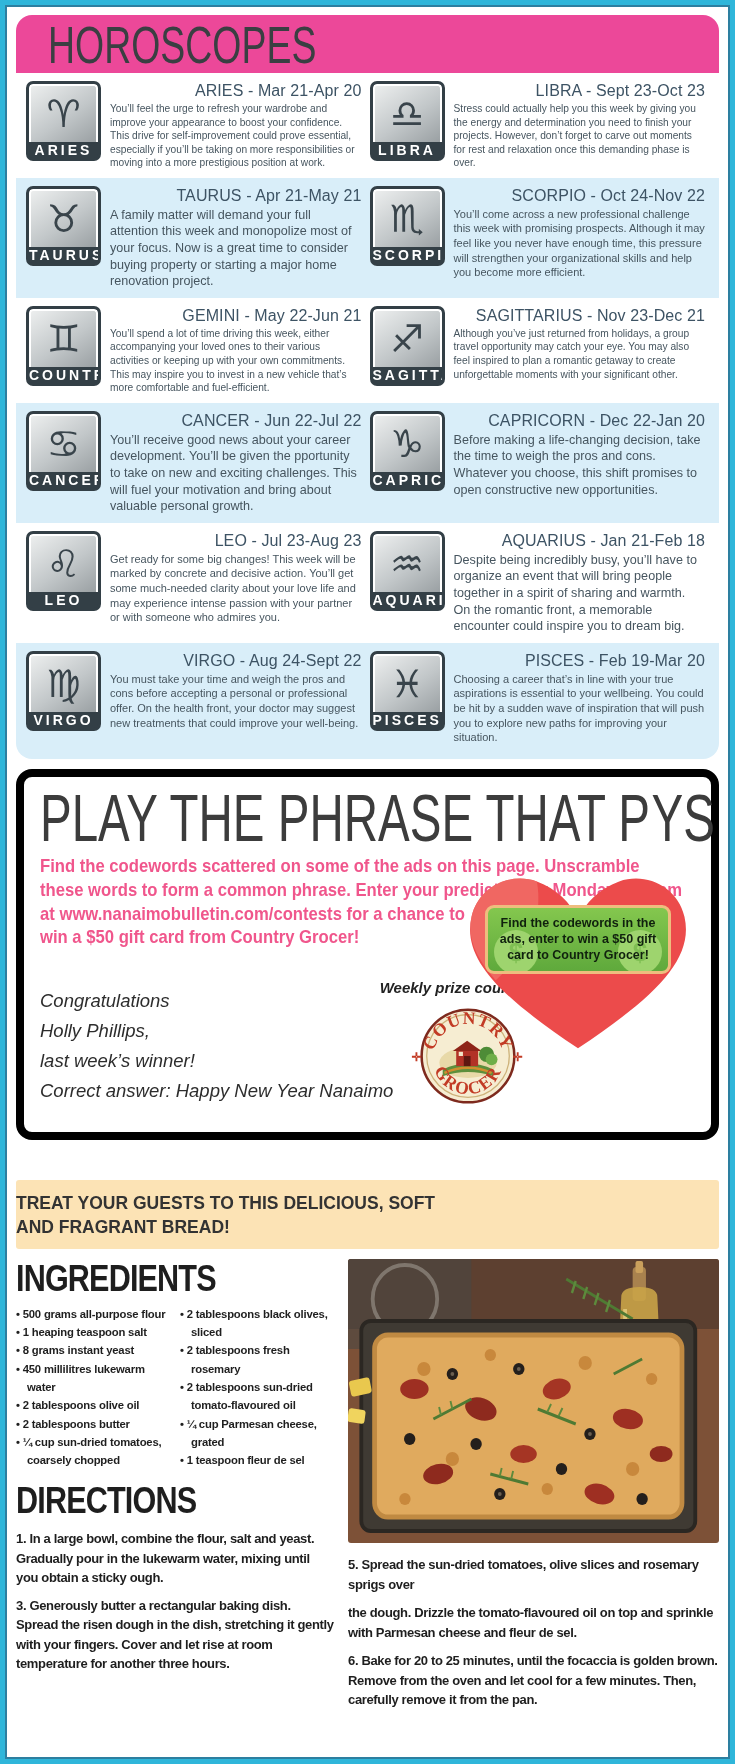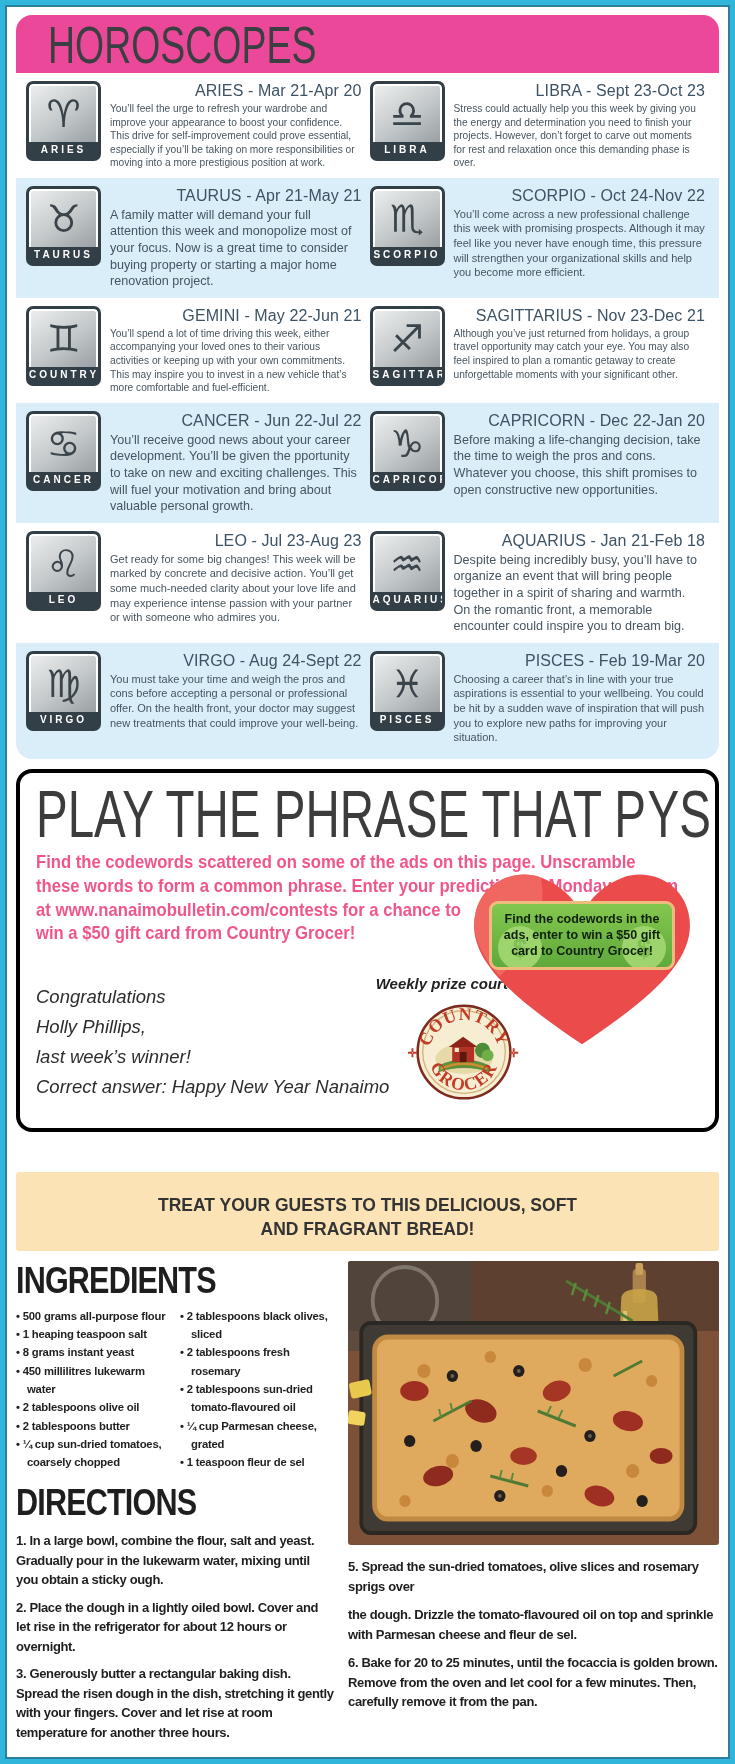--- a/index.html
+++ b/index.html
@@ -17,28 +17,28 @@
   .hz-box { width:100%; }
   .hz-title-band { background:#ec4899; border-radius:16px 16px 0 0; padding:2px 32px 0; height:58px; display:flex; align-items:center; }
   .hz-title { font-size:52px; font-weight:400; color:#3a3f42; letter-spacing:0; line-height:1; }
   .hz-row { display:flex; padding:8px 6px 8px 10px; min-height:94px; background:#fff; }
   .hz-row.alt { background:#d9eef9; }
   .hz-row.last { border-radius:0 0 16px 16px; padding-bottom:14px; }
   .hz-entry { display:flex; width:50%; gap:9px; padding-right:8px; }
   .zicon { width:75px; min-width:75px; height:80px; align-self:flex-start; border-radius:7px; overflow:hidden; border:3px solid #333f46; background:#333f46; }
   .zart { height:58px; background:linear-gradient(145deg,#eceeee 0%,#c2c7c9 55%,#9aa0a3 100%); display:flex; align-items:center; justify-content:center; border:2px solid #fff; border-bottom:none; border-radius:4px 4px 0 0; }
   .zglyph { font-family:"DejaVu Sans", sans-serif; font-size:38px; color:#39444b; line-height:1; }
-  .zname { height:16px; color:#fff; font-size:10px; font-weight:700; letter-spacing:3px; text-align:center; line-height:16px; }
+  .zname { height:16px; color:#fff; font-size:14px; font-weight:700; letter-spacing:3px; text-align:center; line-height:16px; }
   .ztext h3 { font-size:16px; font-weight:400; color:#3d5364; margin:1px 0 2px; letter-spacing:.1px;text-align:right; }
   .ztext p { font-size:10.2px; line-height:1.33; color:#46555f; letter-spacing:0; }
   .sz-large .ztext p { font-size:12.6px; line-height:1.32; }
   .sz-med .ztext p { font-size:11px; line-height:1.33; }
 
   
-  .contest { margin-top:10px; border:4px solid #000000; border-radius:16px; background:#fff; position:relative; padding:8px 16px 16px; min-height:310px; }
+  .contest { margin-top:10px; border:8px solid #000000; border-radius:16px; background:#fff; position:relative; padding:8px 16px 16px; min-height:310px; }
   .c-title { font-size:66px; font-weight:400; color:#3c3c3c; line-height:1.02; display:flex; align-items:center; }
   .c-title .tpart { white-space:nowrap; }
   .money-heart { width:58px; height:54px; margin:4px 1px 0; }
   .c-intro { margin-top:2px; }
   .c-intro .iline { font-weight:700; font-size:18.5px; line-height:1.28; color:#f0568c; transform:scaleX(.9); transform-origin:0 50%; white-space:nowrap; }
   .c-bottom { display:flex; margin-top:28px;align-items:center; }
   .winner { width:330px; font-style:italic; font-size:18.5px; color:#2d2d2d; line-height:1.62; }
   .winner .wline { white-space:nowrap; }
   .prize { width:195px; text-align:center; padding-top:2px; }
   .courtesy { font-style:italic; font-weight:700; font-size:15px; color:#222; white-space:nowrap; }
@@ -49,21 +49,21 @@
     background:linear-gradient(180deg,#84c74e,#5fa93c); border:3px solid #eebd7e;
     padding:7px 8px; text-align:center; overflow:hidden; }
   .gift-card .dollar { position:absolute; width:44px; height:44px; border-radius:50%; background:#9ed46e; color:#7fbf53; font-weight:700; font-size:26px; line-height:44px; text-align:center; }
   .gift-card .d1 { left:6px; top:22px; } .gift-card .d2 { right:6px; top:22px; }
   .gift-card .card-text { position:relative; font-weight:700; font-size:12.5px; line-height:1.3; color:#10210e; }
 
   
   .recipe { margin-top:40px; }
   .r-header { background:#d9eef9; border-radius:14px; height:48px; display:flex; align-items:center; justify-content:center; }
   .r-header span { font-size:22.5px; font-weight:700; color:#2b3c4b; letter-spacing:.2px; }
-  .r-sub { background:#fce3b5; margin-top:6px; border-radius:3px; padding:22px 0 10px; text-align:center; }
+  .r-sub { background:#fce3b5; margin-top:6px; border-radius:3px; padding:12px 0 10px; }
   .r-sub div { font-size:17.5px; font-weight:700; color:#333; line-height:1.35; }
   .r-body { display:flex; gap:14px; margin-top:10px; }
   .r-left { width:318px; min-width:318px; }
   .r-right { flex:1; }
   .sec-title { font-size:36px; font-weight:700; color:#1e1e1e; letter-spacing:-1px; line-height:1.1; transform:scaleX(.85); transform-origin:0 50%; white-space:nowrap; display:inline-block; }
   .ing-cols { display:flex; gap:10px; margin-top:6px; }
   .ing-col { width:158px; }
   .ing-col .ing { font-size:11.3px; font-weight:700; color:#1f1f1f; line-height:1.62; padding-left:11px; text-indent:-11px; letter-spacing:-.2px; }
   .ing-col .ing::before { content:"• "; }
   .dir-title { margin-top:12px; }
@@ -339,21 +339,20 @@
             <div class="ing">2 tablespoons fresh rosemary</div>
             <div class="ing">2 tablespoons sun-dried tomato-flavoured oil</div>
             <div class="ing">¼ cup Parmesan cheese, grated</div>
             <div class="ing">1 teaspoon fleur de sel</div>
           </div>
         </div>
 
         <h2 class="sec-title dir-title">DIRECTIONS</h2>
         <div class="steps">
           <p class="step">1. In a large bowl, combine the flour, salt and yeast. Gradually pour in the lukewarm water, mixing until you obtain a sticky ough.</p>
-          <p class="step">2. Place the dough in a lightly oiled bowl. Cover and let rise in the refrigerator for about 12 hours or overnight.</p>
           <p class="step">3. Generously butter a rectangular baking dish. Spread the risen dough in the dish, stretching it gently with your fingers. Cover and let rise at room temperature for another three hours.</p>
 
         </div>
       </div>
 
       <div class="r-right">
         <div class="photo-wrap">
           <svg width="100%" height="284" viewBox="0 0 391 284" preserveAspectRatio="none">
             <rect width="391" height="284" fill="#7d5137"></rect>
             <rect width="391" height="70" fill="#5d4030"></rect>

